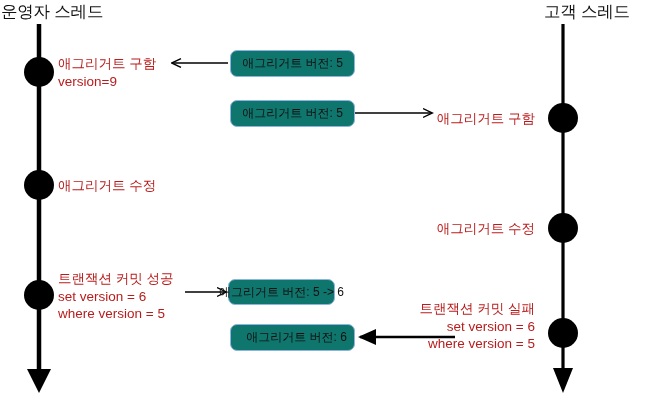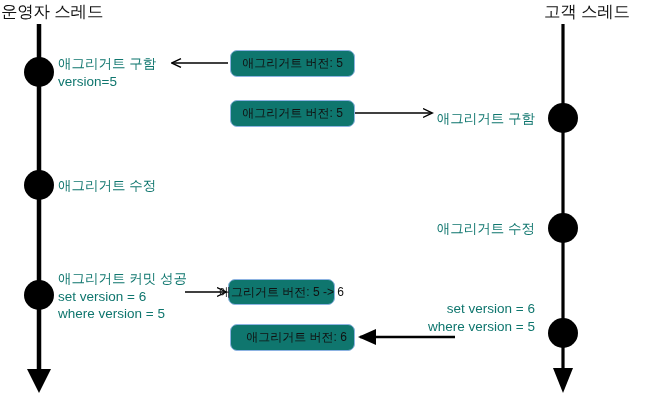--- a/index.html
+++ b/index.html
@@ -12,21 +12,21 @@
   svg.layer{position:absolute;left:0;top:0;width:665px;height:407px;}
 
   .thread-title{
     position:absolute;font-size:16.5px;color:#101010;white-space:nowrap;
     letter-spacing:-0.2px;
   }
   #title-left{left:1px;top:1px;}
   #title-right{left:544px;top:1px;}
 
   .node-label{
-    position:absolute;font-size:13.5px;color:#0f766e;white-space:nowrap;
+    position:absolute;font-size:13.5px;color:#b91c1c;white-space:nowrap;
     line-height:17.5px;
   }
   .node-label.right-al{text-align:right;}
 
   .msg-box{
     position:absolute;box-sizing:border-box;
     background:#0f766e;border:1px solid #8db3e2;border-radius:7px;
     display:flex;align-items:center;justify-content:center;
     font-size:12px;color:#111111;white-space:nowrap;
   }
@@ -64,42 +64,43 @@
     <line x1="185" y1="292" x2="226" y2="292" stroke="#000" stroke-width="1.4" marker-end="url(#ah-thin)"></line>
     <line x1="455" y1="337" x2="360" y2="337" stroke="#000" stroke-width="2.6"></line>
     <path d="M376,329 L358,337 L376,345 Z" fill="#000"></path>
   </svg>
 
   <div class="thread-title" id="title-left">운영자 스레드</div>
   <div class="thread-title" id="title-right">고객 스레드</div>
 
   <div class="node-label" style="left:58px;top:55px;">
     <div>애그리거트 구함</div>
-    <div>version=5</div>
+    <div>version=9</div>
   </div>
 
   <div class="node-label" style="left:58px;top:177px;">
     <div>애그리거트 수정</div>
   </div>
 
   <div class="node-label" style="left:58px;top:270px;">
-    <div>애그리거트 커밋 성공</div>
+    <div>트랜잭션 커밋 성공</div>
     <div>set version = 6</div>
     <div>where version = 5</div>
   </div>
 
   <div class="node-label right-al" style="left:300px;width:235px;top:110px;">
     <div>애그리거트 구함</div>
   </div>
 
   <div class="node-label right-al" style="left:300px;width:235px;top:220px;">
     <div>애그리거트 수정</div>
   </div>
 
   <div class="node-label right-al" style="left:290px;width:245px;top:300px;">
+    <div>트랜잭션 커밋 실패</div>
     <div>set version = 6</div>
     <div>where version = 5</div>
   </div>
 
   <div class="msg-box" style="left:230px;top:50px;width:125px;height:27px;">애그리거트 버전: 5</div>
 
   <div class="msg-box" style="left:230px;top:100px;width:125px;height:27px;">애그리거트 버전: 5</div>
 
   <div class="msg-box" style="left:228px;top:279px;width:107px;height:26px;">애그리거트 버전: 5 -&gt; 6</div>
 

